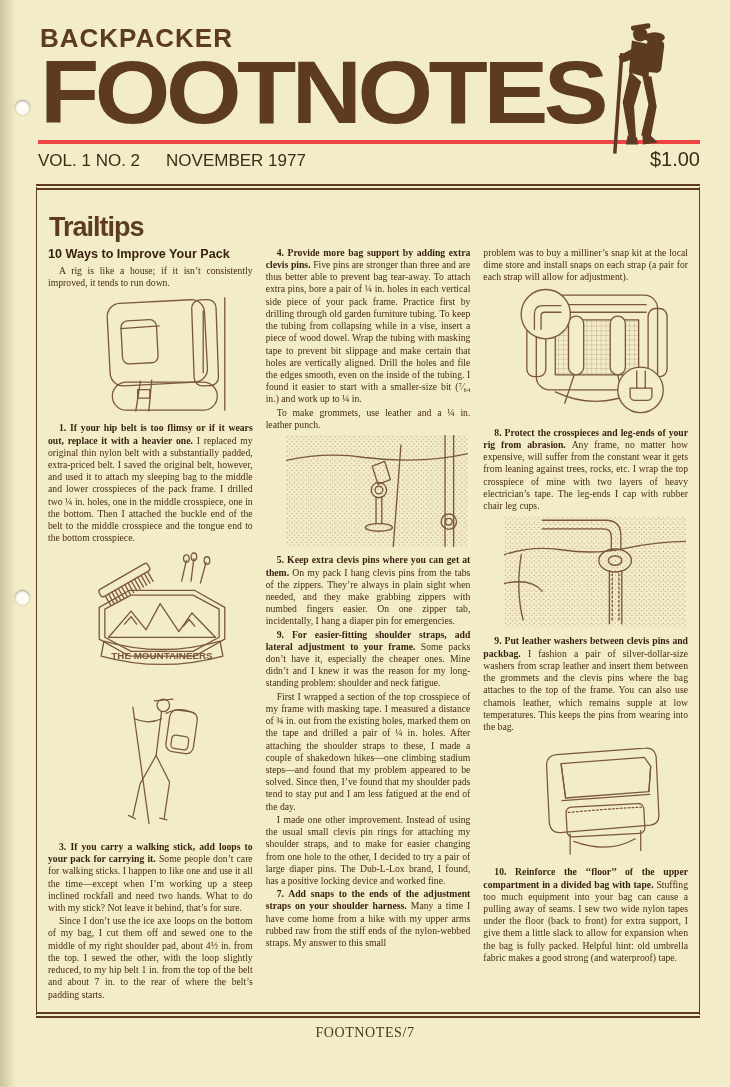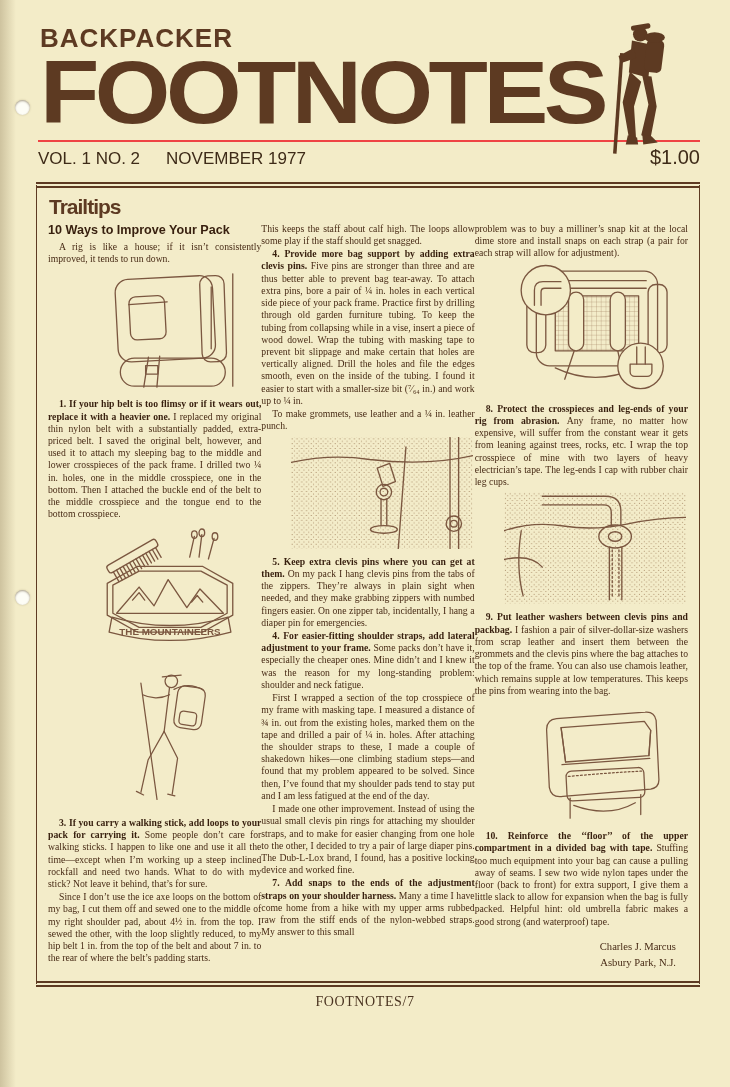--- a/index.html
+++ b/index.html
@@ -15,33 +15,33 @@
   .hole.h1{top:100px}.hole.h2{top:590px}
 
   
   .masthead{position:relative;padding:26px 30px 0 40px;}
   .brand{font-family:"Liberation Sans",sans-serif;font-weight:bold;color:#5d3a22;
     font-size:26px;line-height:.95;letter-spacing:1px;}
   .mast-title{font-family:"Liberation Sans",sans-serif;font-weight:bold;color:#5d3a22;
     font-size:86px;line-height:.92;letter-spacing:-4px;transform:scale(1.13,1.04);
     transform-origin:left top;white-space:nowrap;}
   .hiker{position:absolute;right:44px;top:22px;}
-  .vol-row{margin:10px 30px 0 38px;border-top:2px solid #ef4444;padding-top:4px;
+  .vol-row{margin:10px 30px 0 38px;border-top:4px solid #ef4444;padding-top:4px;
     display:flex;justify-content:space-between;align-items:baseline;
     font-family:"Liberation Sans",sans-serif;font-size:17px;color:#3e2b18;}
   .vol-left span{margin-right:26px;}
   .price{font-size:20px;}
 
   
   .content-box{margin:13px 30px 0 36px;border:1px solid #5d3a22;
     border-top:6px double #5d3a22;border-bottom:6px double #5d3a22;
     padding:8px 11px 10px 11px;background:rgba(255,255,255,0.02);}
   .section-title{font-family:"Liberation Sans",sans-serif;font-weight:bold;color:#5d3a22;
-    font-size:21px;letter-spacing:-1px;margin:0 0 6px 1px;line-height:1;}
-  .columns{display:flex;}
+    font-size:27px;letter-spacing:-1px;margin:16px 0 6px 1px;line-height:1;}
+  .columns{display:flex;gap:13px;}
   .col{flex:1;min-width:0;text-align:justify;font-size:9.7px;line-height:1.26;}
   .col p{margin:0 0 1px 0;text-indent:11px;}
   .col p.noindent{text-indent:0;}
   .col p strong{color:#371f0e;}
   .article-title{font-family:"Liberation Sans",sans-serif;font-weight:bold;color:#371f0e;
     font-size:12.6px;margin:1px 0 3px 0;line-height:1.1;}
   figure{margin:4px 2px;text-align:right;}
   figure svg{display:inline-block;}
   .fig-stroke{stroke:#7b5740;fill:none;stroke-width:1.4;stroke-linecap:round;stroke-linejoin:round;}
   .signature{margin-top:11px;padding-right:12px;text-align:right;font-size:10.6px;line-height:1.5;}
@@ -138,21 +138,20 @@
         <path d="M84,74 L66,106 L58,142"></path>
         <path d="M84,74 L99,104 L93,144"></path>
         <path d="M53,141 l8,4 M88,144 l8,2"></path>
       </g>
     </svg>
   </figure>
         <p><strong>3. If you carry a walking stick, add loops to your pack for carrying it. </strong>Some people don’t care for walking sticks. I happen to like one and use it all the time—except when I’m working up a steep inclined rockfall and need two hands. What to do with my stick? Not leave it behind, that’s for sure.</p>
         <p>Since I don’t use the ice axe loops on the bottom of my bag, I cut them off and sewed one to the middle of my right shoulder pad, about 4½ in. from the top. I sewed the other, with the loop slightly reduced, to my hip belt 1 in. from the top of the belt and about 7 in. to the rear of where the belt’s padding starts.</p>
       </div>
       <div class="col">
-        <p class="noindent">This keeps the staff about calf high. The loops allow some play if the staff should get snagged.</p>
         <p><strong>4. Provide more bag support by adding extra clevis pins. </strong>Five pins are stronger than three and are thus better able to prevent bag tear-away. To attach extra pins, bore a pair of ¼ in. holes in each vertical side piece of your pack frame. Practice first by drilling through old garden furniture tubing. To keep the tubing from collapsing while in a vise, insert a piece of wood dowel. Wrap the tubing with masking tape to prevent bit slippage and make certain that holes are vertically aligned. Drill the holes and file the edges smooth, even on the inside of the tubing. I found it easier to start with a smaller-size bit (⁷⁄₆₄ in.) and work up to ¼ in.</p>
         <p>To make grommets, use leather and a ¼ in. leather punch.</p>
         <figure>
     <svg width="182" height="112" viewBox="0 0 190 116">
       <defs>
         <pattern id="dots4" width="5" height="5" patternUnits="userSpaceOnUse">
           <circle cx="1.2" cy="1.5" r="0.55" fill="#96734f"></circle>
           <circle cx="3.6" cy="3.9" r="0.5" fill="#96734f"></circle>
         </pattern>
       </defs>
@@ -166,21 +165,21 @@
               <circle cx="170" cy="90" r="3.5"></circle>
         <path d="M90,32 l13,-5 6,19 -13,5 z"></path>
         <circle cx="97" cy="57" r="8"></circle>
               <circle cx="97" cy="57" r="4"></circle>
         <path d="M94,64 v28 M100,64 v28"></path>
         <ellipse cx="97" cy="96" rx="14" ry="4"></ellipse>
       </g>
     </svg>
   </figure>
         <p><strong>5. Keep extra clevis pins where you can get at them. </strong>On my pack I hang clevis pins from the tabs of the zippers. They’re always in plain sight when needed, and they make grabbing zippers with numbed fingers easier. On one zipper tab, incidentally, I hang a diaper pin for emergencies.</p>
-        <p><strong>4. For easier-fitting shoulder straps, add lateral adjustment to your frame. </strong>Some packs don’t have it, especially the cheaper ones. Mine didn’t and I knew it was the reason for my long-standing problem: shoulder and neck fatigue.</p>
+        <p><strong>9. For easier-fitting shoulder straps, add lateral adjustment to your frame. </strong>Some packs don’t have it, especially the cheaper ones. Mine didn’t and I knew it was the reason for my long-standing problem: shoulder and neck fatigue.</p>
         <p>First I wrapped a section of the top crosspiece of my frame with masking tape. I measured a distance of ¾ in. out from the existing holes, marked them on the tape and drilled a pair of ¼ in. holes. After attaching the shoulder straps to these, I made a couple of shakedown hikes—one climbing stadium steps—and found that my problem appeared to be solved. Since then, I’ve found that my shoulder pads tend to stay put and I am less fatigued at the end of the day.</p>
         <p>I made one other improvement. Instead of using the usual small clevis pin rings for attaching my shoulder straps, and to make for easier changing from one hole to the other, I decided to try a pair of large diaper pins. The Dub-L-Lox brand, I found, has a positive locking device and worked fine.</p>
         <p><strong>7. Add snaps to the ends of the adjustment straps on your shoulder harness. </strong>Many a time I have come home from a hike with my upper arms rubbed raw from the stiff ends of the nylon-webbed straps. My answer to this small</p>
       </div>
       <div class="col">
         <p class="noindent">problem was to buy a milliner’s snap kit at the local dime store and install snaps on each strap (a pair for each strap will allow for adjustment).</p>
         <figure>
     <svg width="180" height="132" viewBox="0 0 190 138">
       <defs>
         <pattern id="mesh5" width="5" height="5" patternUnits="userSpaceOnUse">
@@ -240,21 +239,17 @@
         <line x1="53" y1="67" x2="150" y2="60"></line>
         <rect x="58" y="72" width="86" height="33" rx="6" transform="rotate(-3 101 88)"></rect>
         <line x1="62" y1="104" x2="62" y2="126"></line>
         <line x1="140" y1="100" x2="140" y2="122"></line>
         <path d="M66,112 q38,14 68,-3"></path>
         <path d="M60,80 q42,-4 82,-6" stroke-dasharray="2,2.4"></path>
       </g>
     </svg>
   </figure>
         <p><strong>10. Reinforce the ‘‘floor’’ of the upper compartment in a divided bag with tape. </strong>Stuffing too much equipment into your bag can cause a pulling away of seams. I sew two wide nylon tapes under the floor (back to front) for extra support, I give them a little slack to allow for expansion when the bag is fully packed. Helpful hint: old umbrella fabric makes a good strong (and waterproof) tape.</p>
-        <div class="signature">
-          <div>Charles J. Marcus</div>
-          <div>Asbury Park, N.J.</div>
-        </div>
       </div>
     </div>
 </main>
 
 <div class="footer">FOOTNOTES/7</div>
 
 </body></html>

